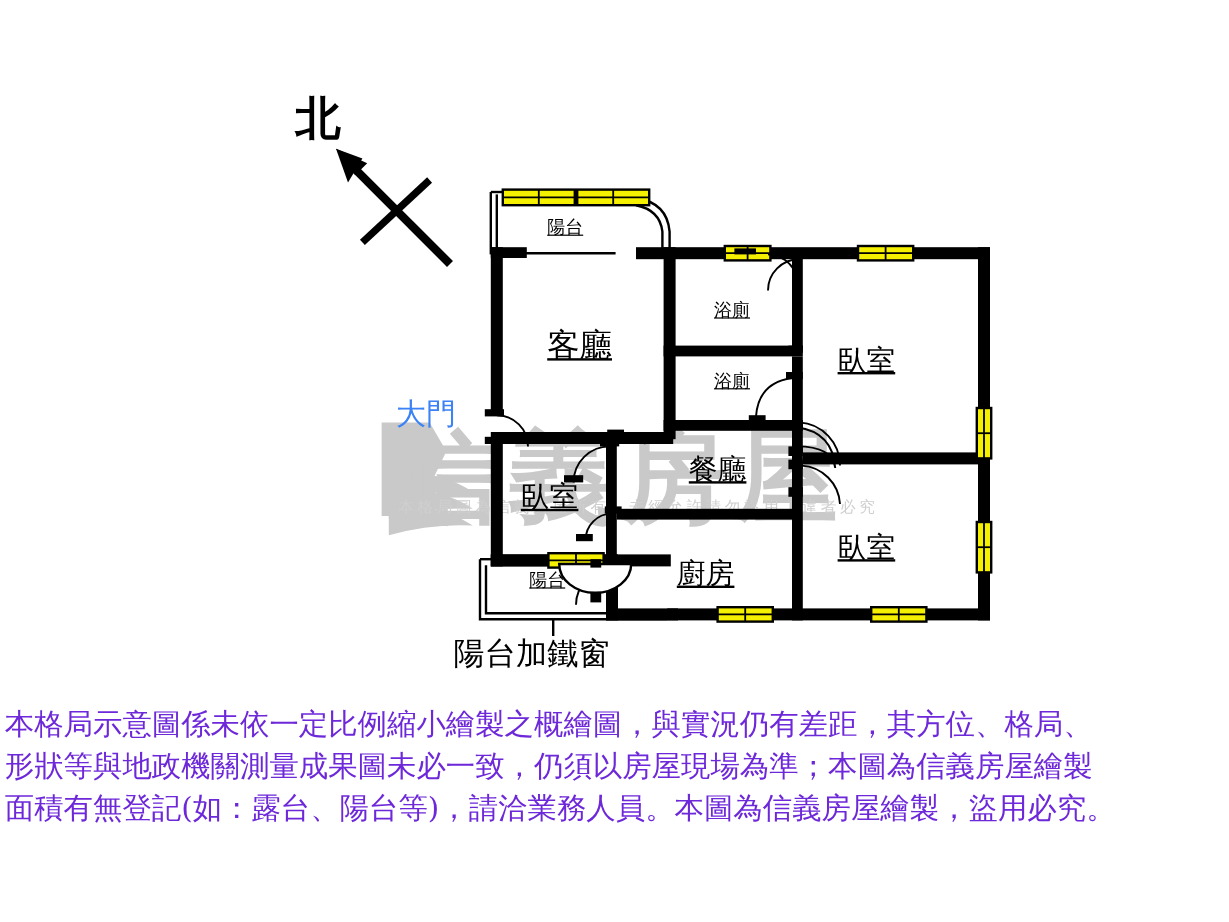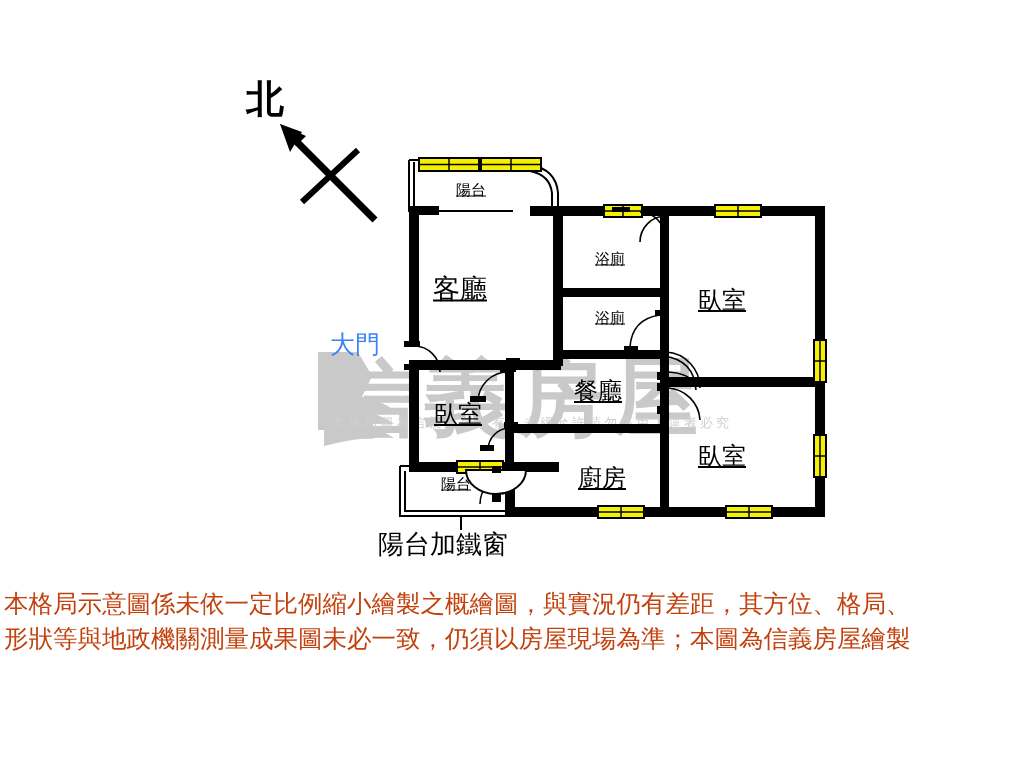--- a/index.html
+++ b/index.html
@@ -109,21 +109,21 @@
     white-space: nowrap;
     font-family: "DejaVu Sans", "Liberation Sans", sans-serif;
   }
 
   
   #disclaimer {
     position: absolute;
     left: 4px;
     top: 586px;
     width: 1016px;
-    color: #c2410c;
+    color: #6d28d9;
     font-size: 24.5px;
     line-height: 35px;
     font-family: "DejaVu Serif", "Liberation Serif", serif;
     letter-spacing: 0px;
   }
   #disclaimer div { white-space: nowrap; }
 </style>
 </head>
 <body>
 
@@ -332,30 +332,31 @@
     <rect x="492" y="466" width="9" height="7" fill="#000"></rect>
   </g>
 
   <line x1="461" y1="516" x2="461" y2="530" stroke="#000" stroke-width="2"></line>
 
 </svg>
 </div>
 
 <div id="room-labels">
   <div class="room-label rl-small" style="left:471px; top:190px;">陽台</div>
-  <div class="room-label rl-big" style="left:460px; top:288px;">客廳</div>
+  <div class="room-label rl-big" style="left:483px; top:288px;">客廳</div>
   <div class="room-label rl-small" style="left:610px; top:259px;">浴廁</div>
   <div class="room-label rl-small" style="left:610px; top:318px;">浴廁</div>
   <div class="room-label rl-mid" style="left:722px; top:300px;">臥室</div>
   <div class="room-label rl-mid" style="left:458px; top:414px;">臥室</div>
   <div class="room-label rl-mid" style="left:598px; top:391px;">餐廳</div>
-  <div class="room-label rl-mid" style="left:588px; top:478px;margin-left:14px;">廚房</div>
+  <div class="room-label rl-mid" style="left:588px; top:478px;">廚房</div>
   <div class="room-label rl-mid" style="left:722px; top:456px;">臥室</div>
   <div class="room-label rl-small" style="left:456px; top:484px;">陽台</div>
 </div>
 
 <div id="door-label">大門</div>
 <div id="balcony-note">陽台加鐵窗</div>
 
 <div id="disclaimer">
   <div>本格局示意圖係未依一定比例縮小繪製之概繪圖，與實況仍有差距，其方位、格局、</div>
   <div>形狀等與地政機關測量成果圖未必一致，仍須以房屋現場為準；本圖為信義房屋繪製</div>
+  <div>面積有無登記(如：露台、陽台等)，請洽業務人員。本圖為信義房屋繪製，盜用必究。</div>
 </div>
 
 </body></html>

